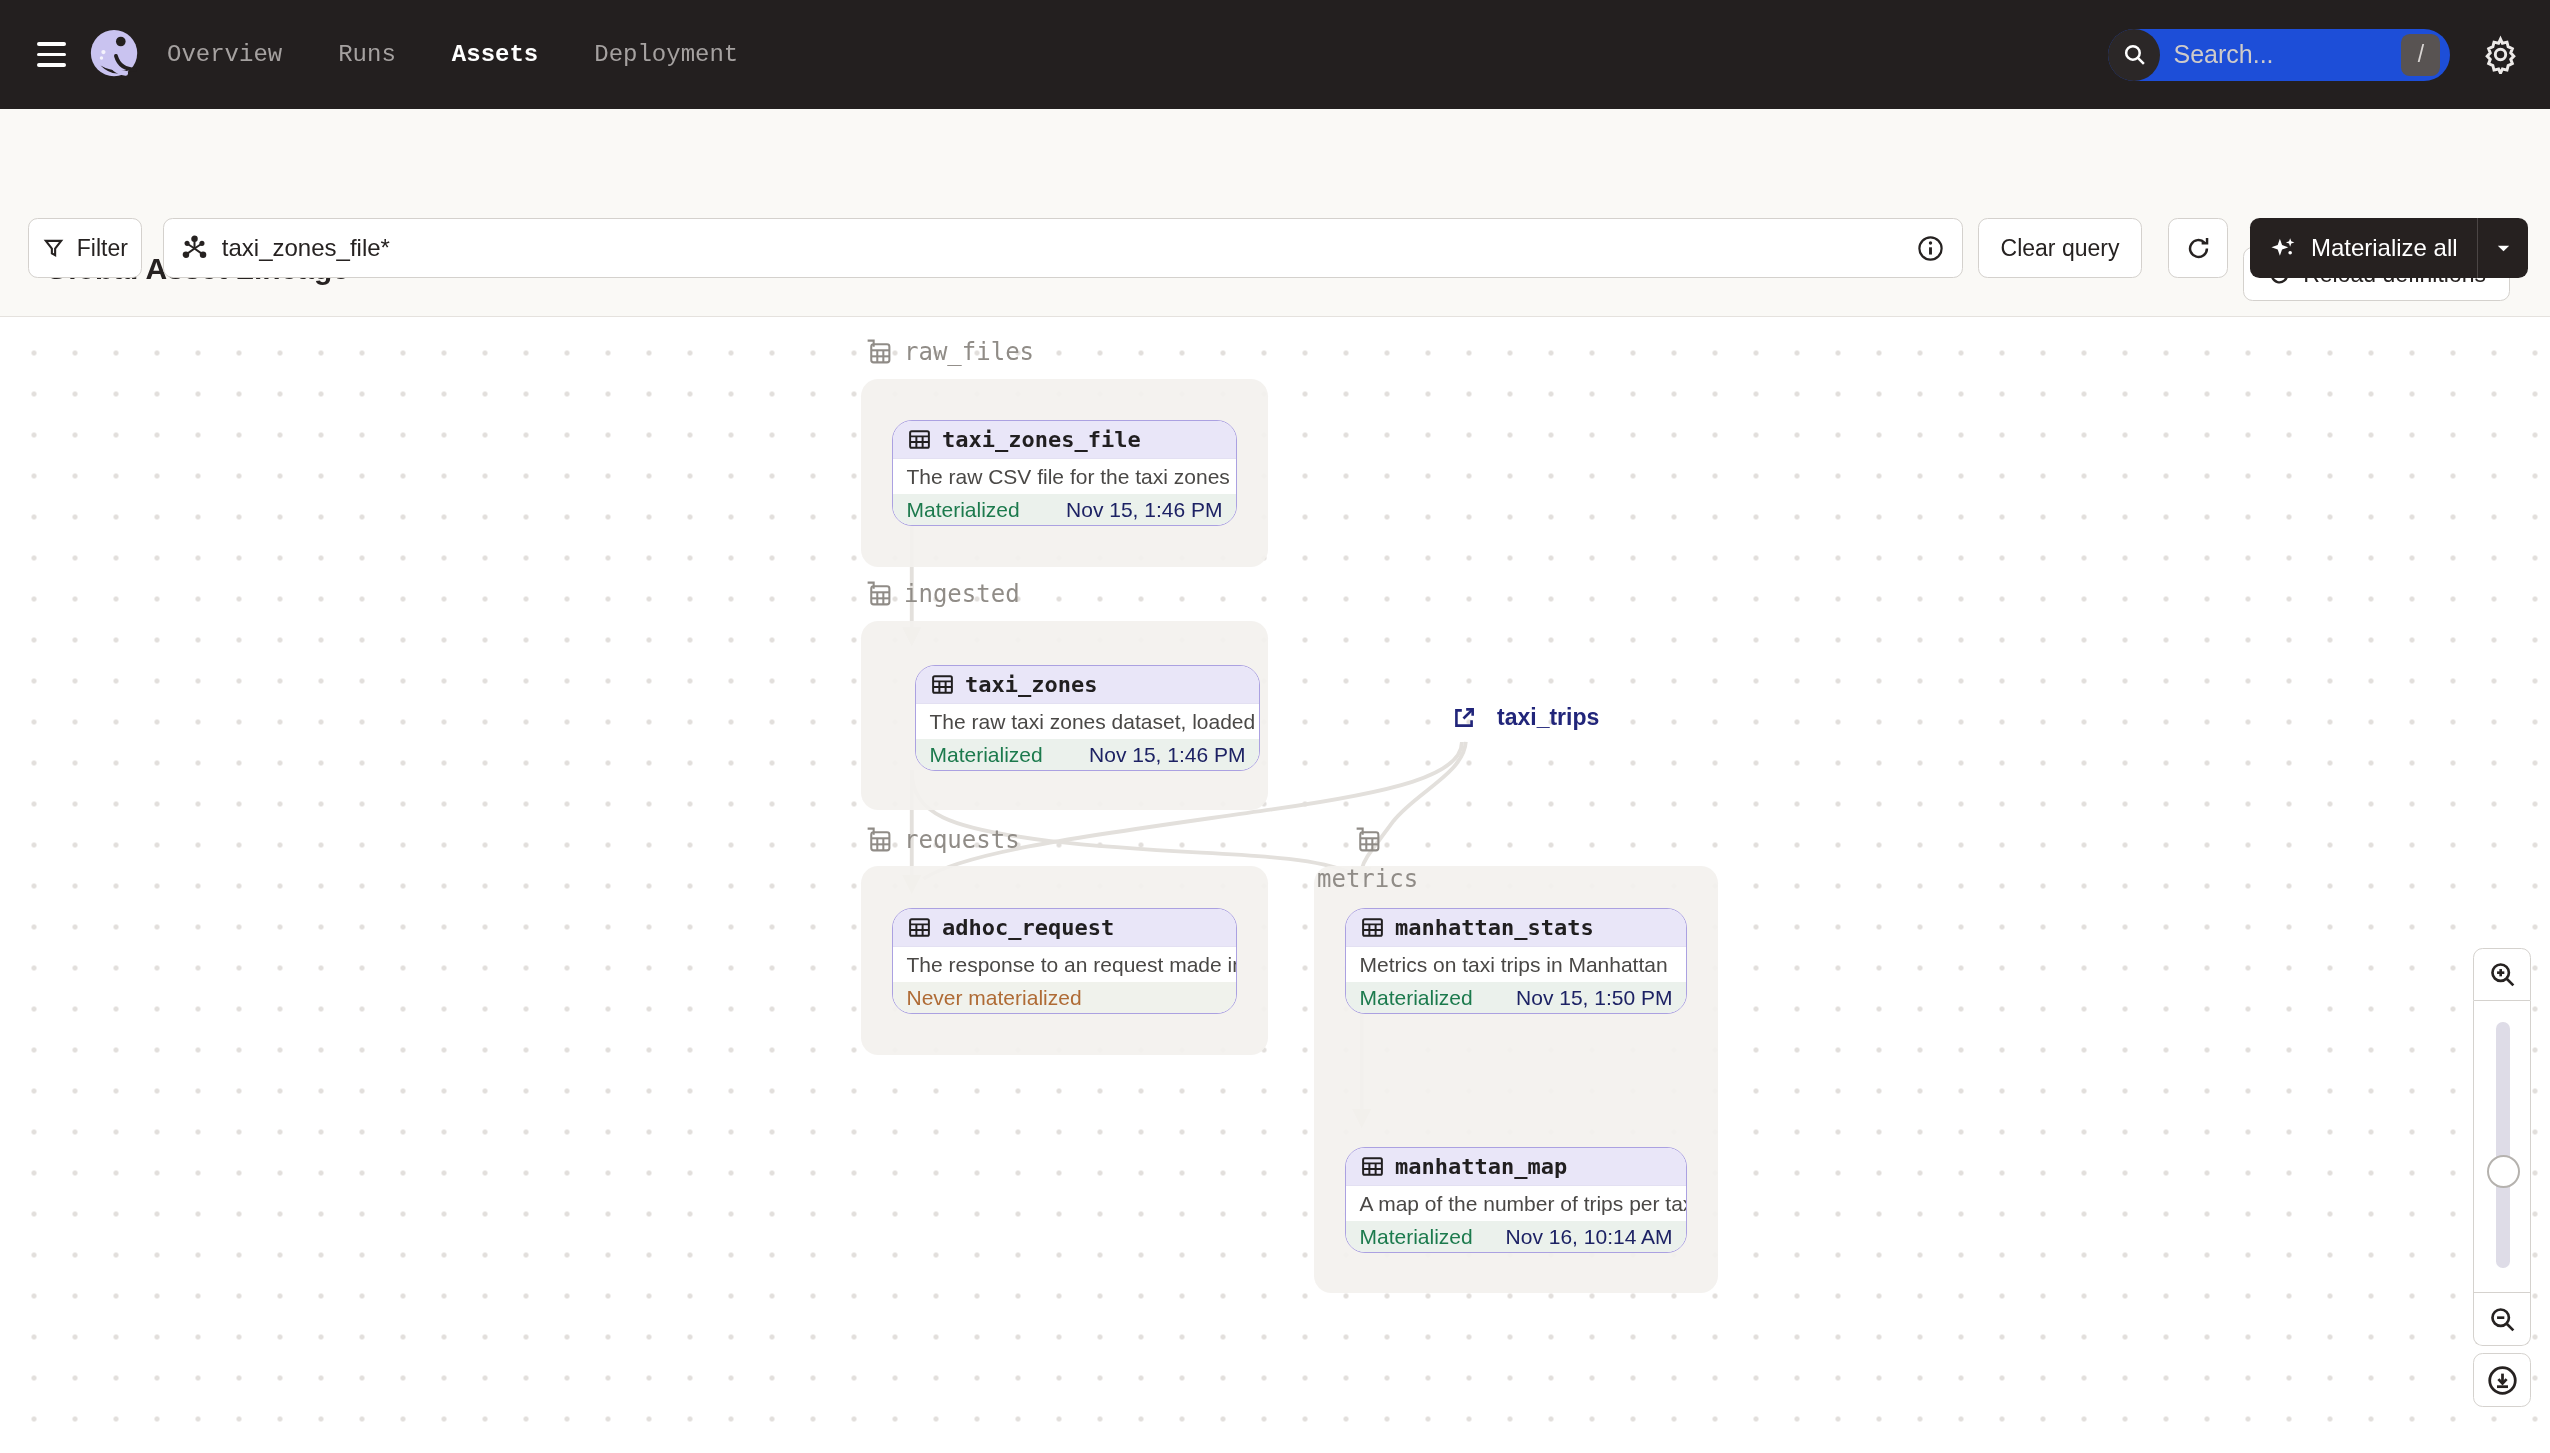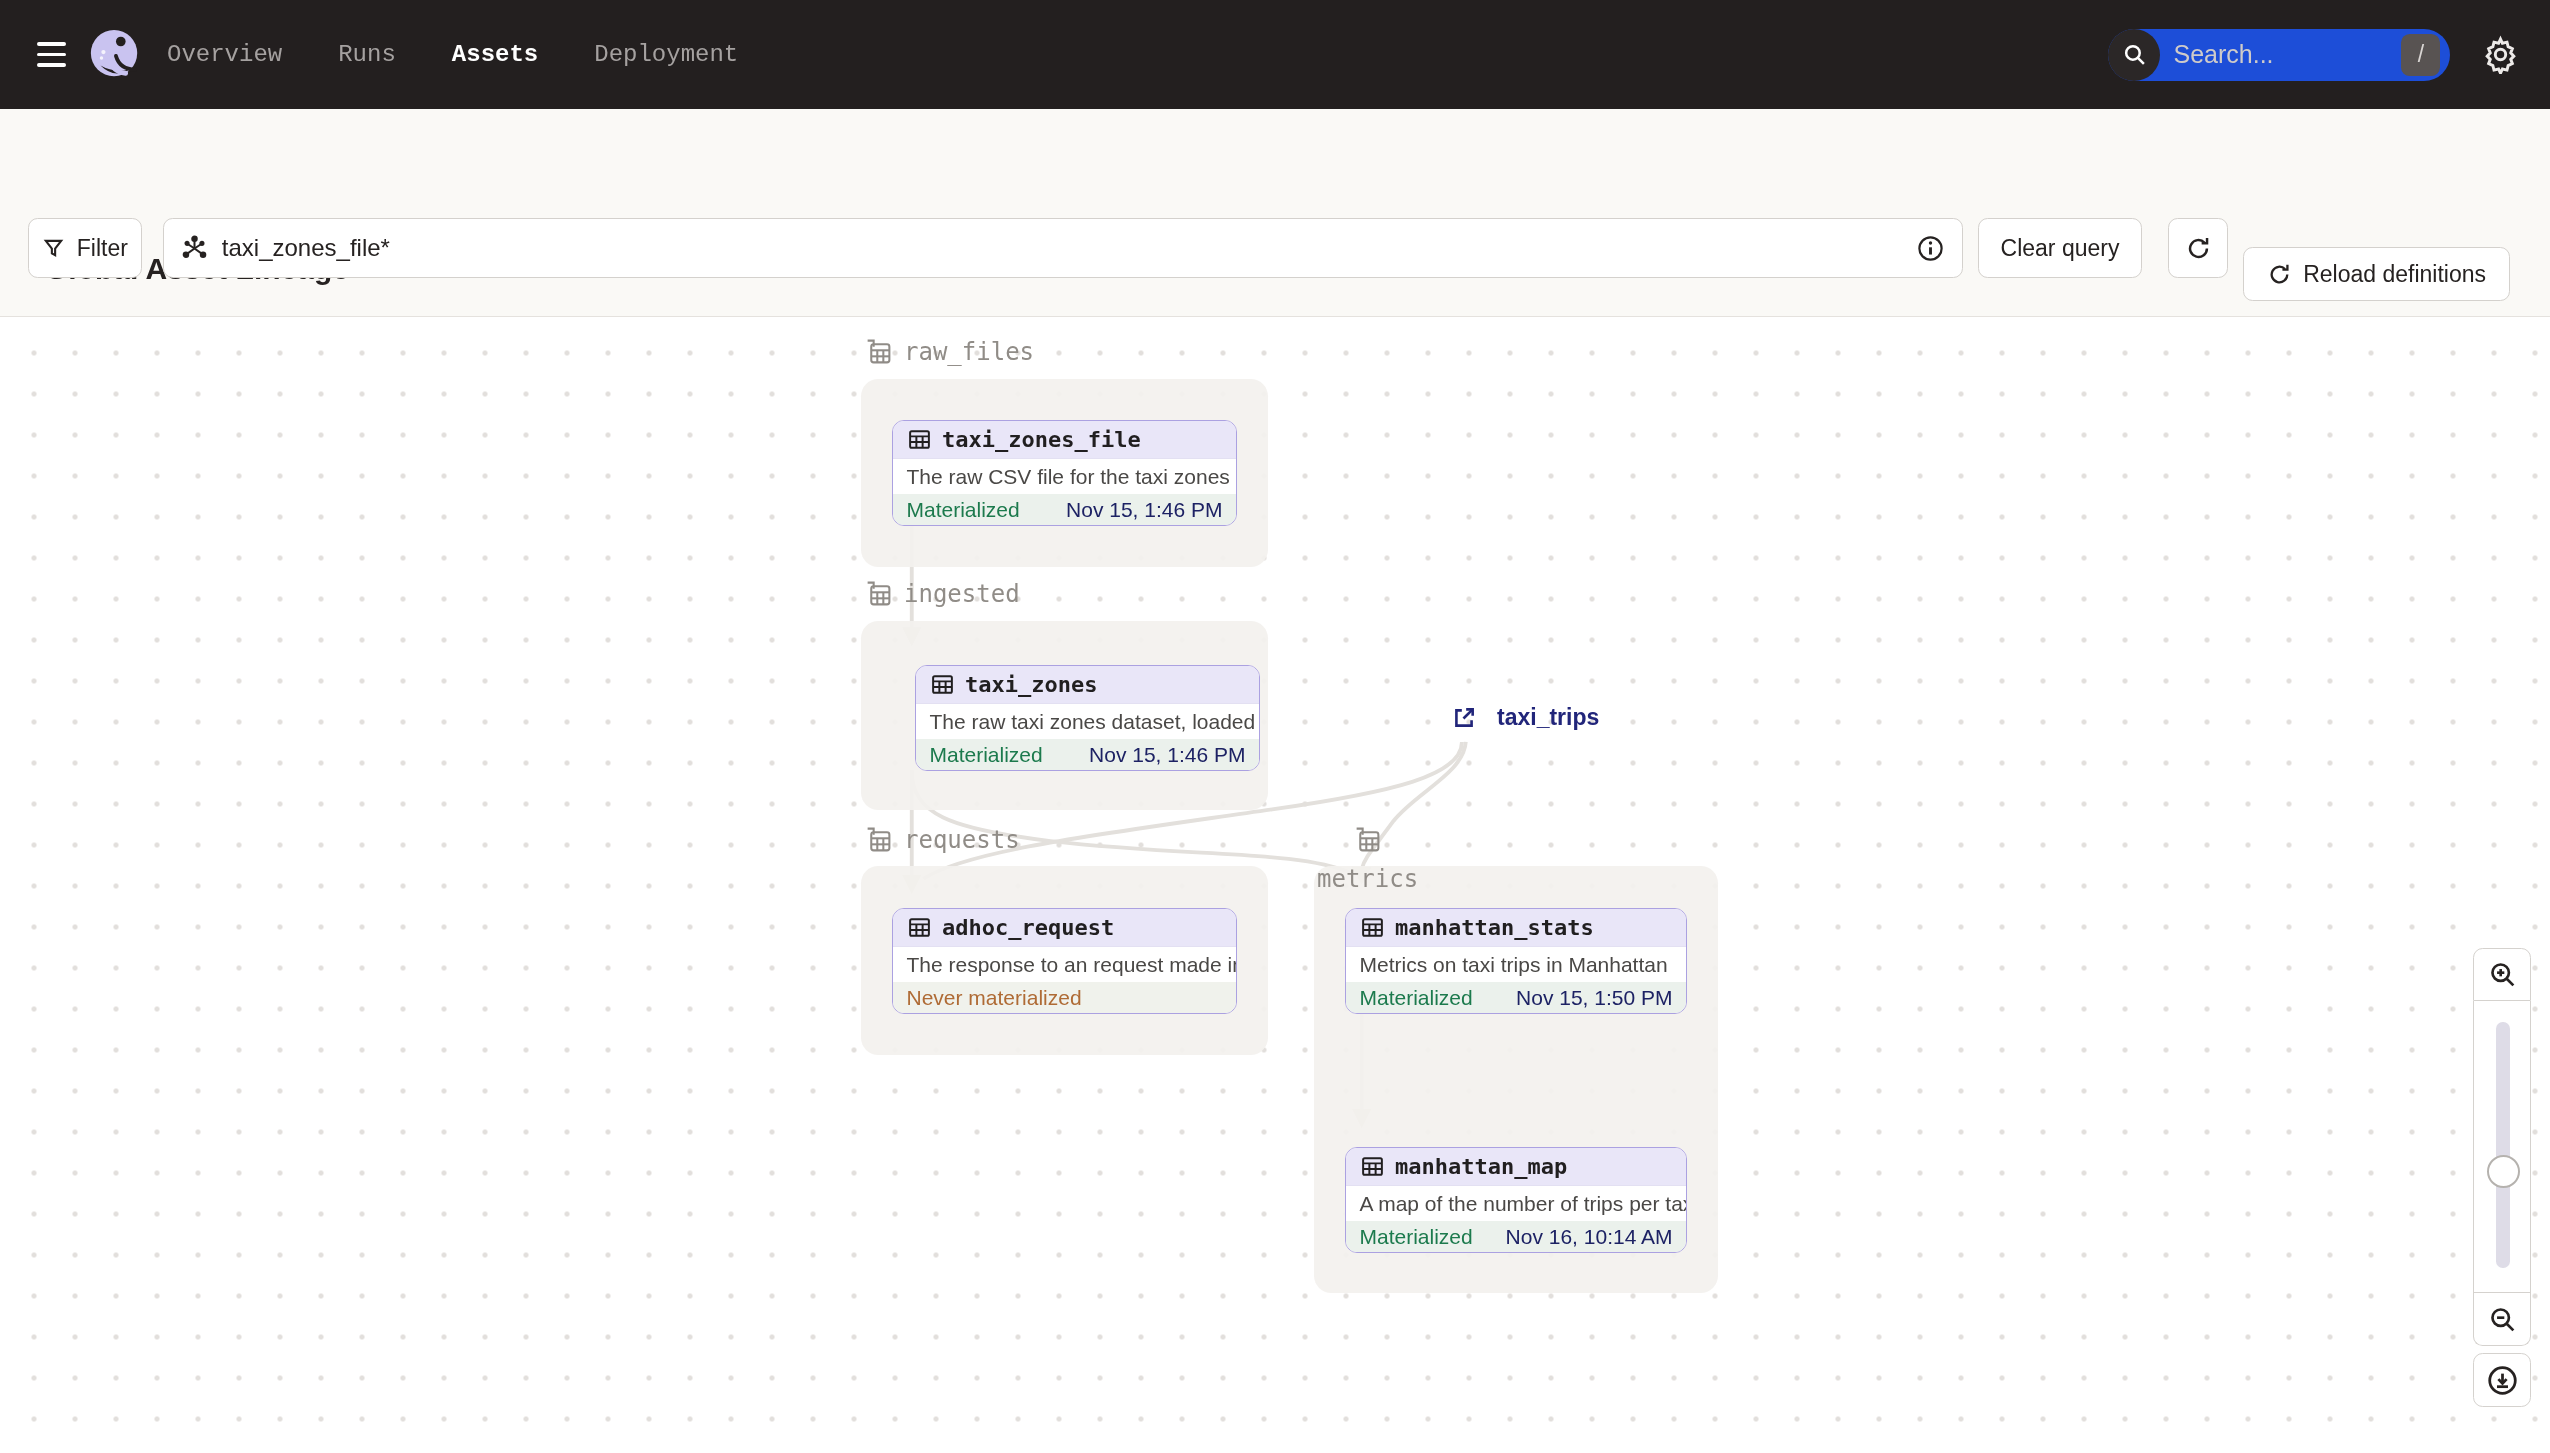--- a/index.html
+++ b/index.html
@@ -77,21 +77,21 @@
   .edges { position:absolute; inset:0; width:100%; height:100%; }
 
   .group-box { position:absolute; background:rgba(243,241,238,0.93); border-radius:17.3px; }
   .group-label {
     position:absolute; display:flex; align-items:center; gap:11px;
     font-family:"DejaVu Sans Mono", monospace; font-size:24px; color:#908C87;
   }
 
   .asset-node {
     position:absolute; width:345px; height:106px;
-    border:1.9px solid #ABA1E1; border-radius:12px; background:#FFFFFF;
+    border:1.9px solid #ABA1E1; border-radius:20px; background:#FFFFFF;
     overflow:hidden; display:flex; flex-direction:column; cursor:pointer;
   }
   .node-head {
     height:38px; background:#E9E6F8; display:flex; align-items:center; gap:10.6px;
     padding:0 13.5px; border-bottom:1px solid #E3E0F2;
     font-family:"DejaVu Sans Mono", monospace; font-weight:bold; font-size:22px; color:#211F20;
   }
   .node-desc {
     height:35px; display:flex; align-items:center; padding:0 13.5px;
     font-size:21px; color:#4A4846; white-space:nowrap; overflow:hidden;
@@ -218,20 +218,36 @@
     <span>Clear query</span>
   </button>
 
   <button class="btn refresh-btn">
     <svg width="27" height="27" viewBox="0 0 24 24" fill="none" stroke="#262221" stroke-width="2.2">
       <path d="M19.5 12 a7.5 7.5 0 1 1 -2.2 -5.3"></path>
       <polyline points="19.6,2.6 19.6,7.4 14.8,7.4" fill="none"></polyline>
     </svg>
   </button>
 
+  <div class="materialize-btn">
+    <div class="materialize-main">
+      <svg width="29" height="29" viewBox="0 0 24 24">
+        <path d="M9 4 L10.8 9.2 L16 11 L10.8 12.8 L9 18 L7.2 12.8 L2 11 L7.2 9.2 Z" fill="#FFFFFF"></path>
+        <path d="M17.5 3.5 L18.4 6.1 L21 7 L18.4 7.9 L17.5 10.5 L16.6 7.9 L14 7 L16.6 6.1 Z" fill="#FFFFFF"></path>
+        <circle cx="17.5" cy="15.5" r="1.5" fill="#FFFFFF"></circle>
+      </svg>
+      <span>Materialize all</span>
+    </div>
+    <div class="materialize-divider"></div>
+    <div class="materialize-caret">
+      <svg width="19" height="19" viewBox="0 0 20 20">
+        <path d="M4 7 L10 13 L16 7 Z" fill="#FFFFFF"></path>
+      </svg>
+    </div>
+  </div>
 </div>
 
 <div class="canvas">
 
   <svg class="edges" viewBox="0 0 2646 1178">
     <g stroke="#E3E0DC" stroke-width="4" fill="none">
       <path d="M946,216 L946,324"></path>
       <path d="M946,469 L946,580"></path>
       <path d="M946,469 C946,515 985,530 1090,543 C1240,560 1345,552 1402,576"></path>
       <path d="M1517,440 C1517,475 1445,492 1320,510 C1140,536 1005,552 958,582"></path>

